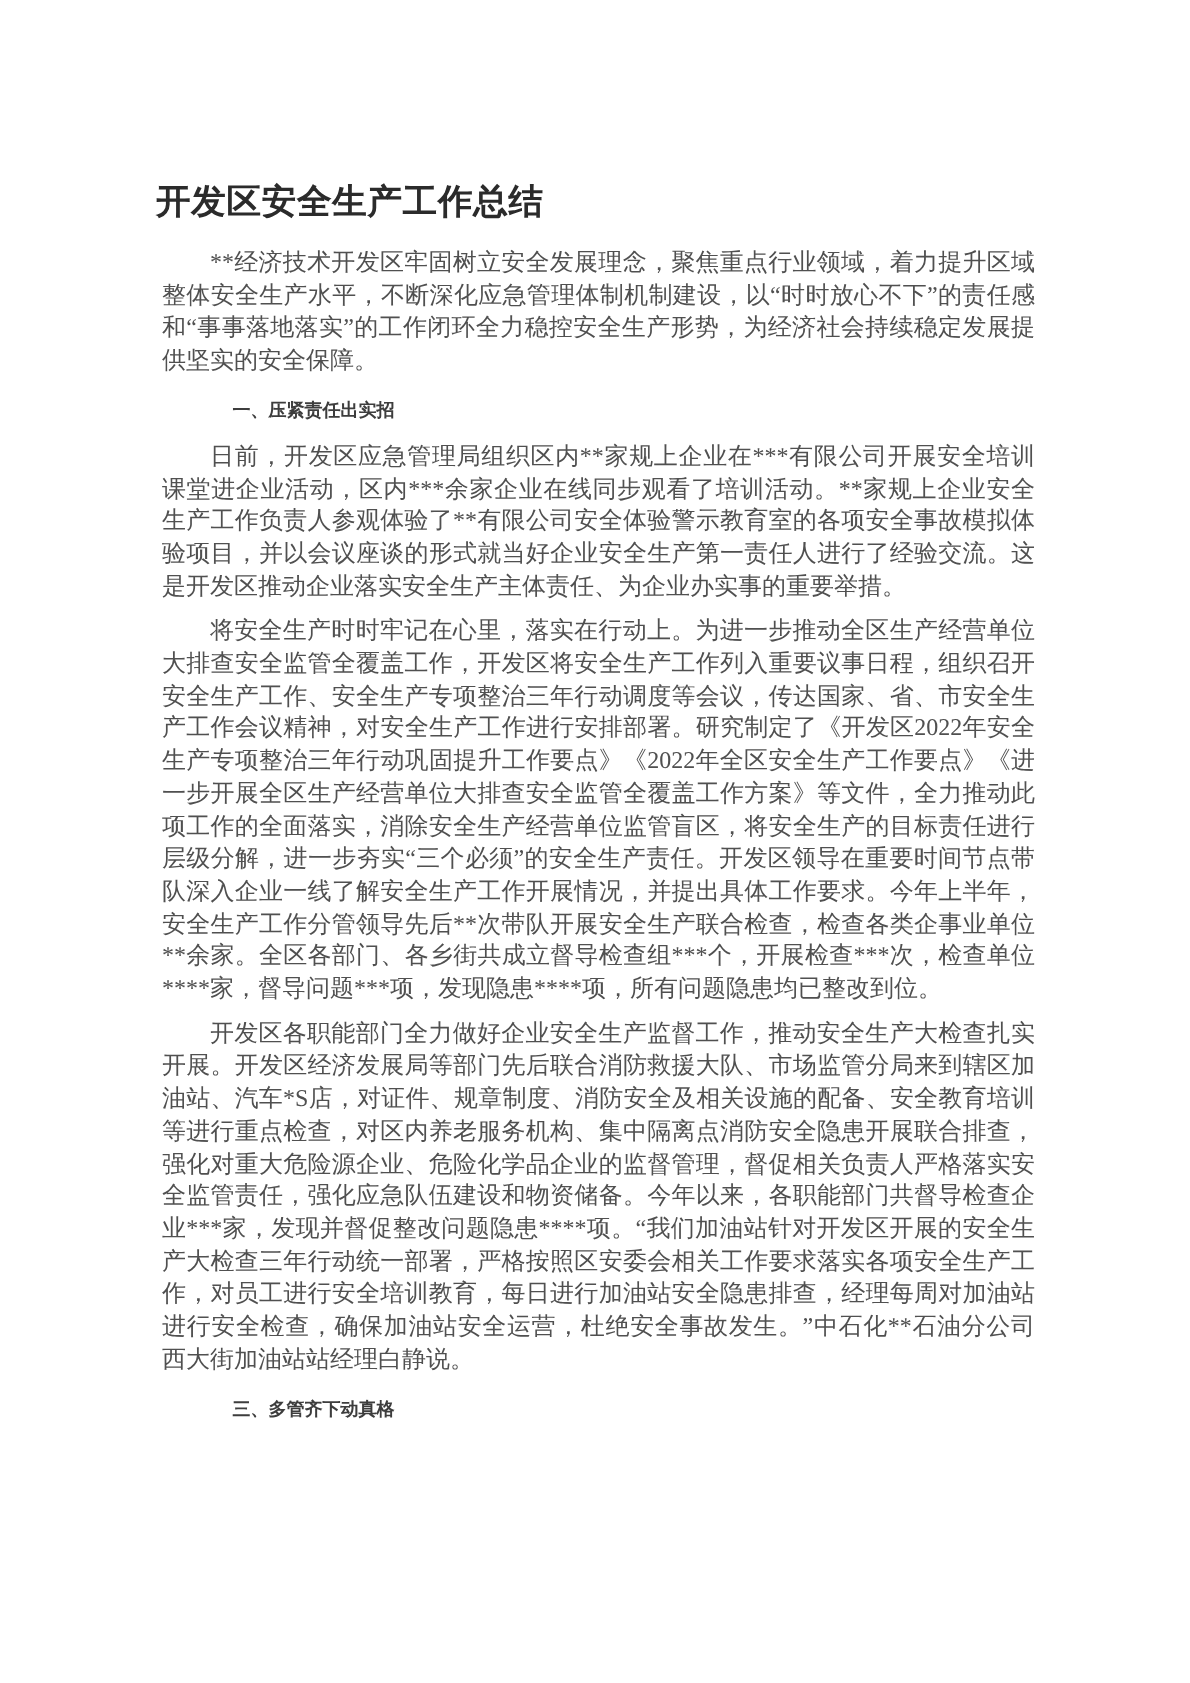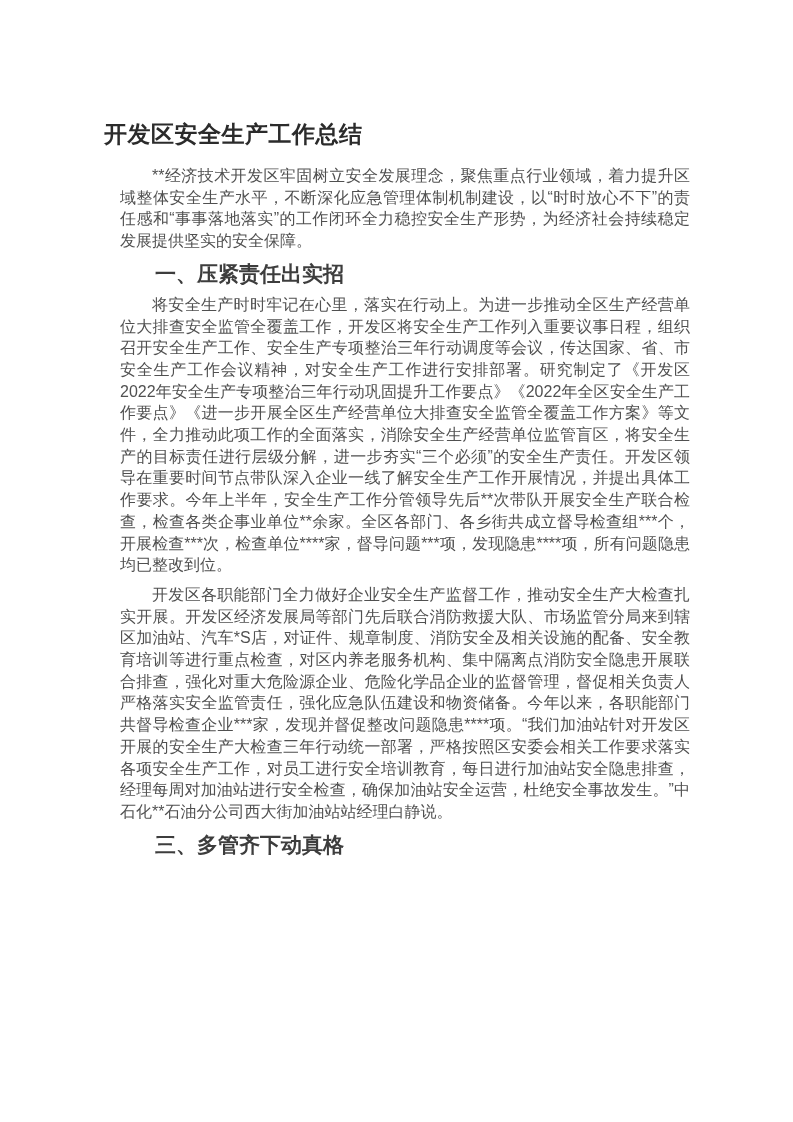--- a/index.html
+++ b/index.html
@@ -19,48 +19,49 @@
   .doc-title {
     font-family: "Liberation Sans", "DejaVu Sans", sans-serif;
     font-size: 23px;
     line-height: 32px;
     font-weight: 700;
     color: var(--title-color, #2b2b2b);
     margin: 0 0 15px 0;
     letter-spacing: 0.5px;
   }
   .para {
-    font-family: Liberation Sans, sans-serif;
+    font-family: Liberation Serif, serif;
     font-size: 16px;
     line-height: 21.7px;
     color: var(--body-color, #505050);
     text-align: justify;
     text-indent: 2em;
-    margin: 0 0 8px 16px;
+    margin: 0 0 8px 4px;
   }
   .sec-heading {
-    font-family: Liberation Serif, serif;
-    font-size: 21px;
+    font-family: Liberation Mono, monospace;
+    font-size: 12px;
     line-height: 22px;
     font-weight: 700;
     color: var(--heading-color, #3d3d3d);
     text-indent: 51px;
     margin: 11px 0 9px 0;
   }
 </style>
 </head>
 <body>
 
 <div class="page">
   <h1 class="doc-title">开发区安全生产工作总结</h1>
 
   <p class="para">**经济技术开发区牢固树立安全发展理念，聚焦重点行业领域，着力提升区域整体安全生产水平，不断深化应急管理体制机制建设，以“时时放心不下”的责任感和“事事落地落实”的工作闭环全力稳控安全生产形势，为经济社会持续稳定发展提供坚实的安全保障。</p>
 
   <h2 class="sec-heading">一、压紧责任出实招</h2>
 
+  <p class="para">日前，开发区应急管理局组织区内**家规上企业在***有限公司开展安全培训课堂进企业活动，区内***余家企业在线同步观看了培训活动。**家规上企业安全生产工作负责人参观体验了**有限公司安全体验警示教育室的各项安全事故模拟体验项目，并以会议座谈的形式就当好企业安全生产第一责任人进行了经验交流。这是开发区推动企业落实安全生产主体责任、为企业办实事的重要举措。</p>
 
   <p class="para">将安全生产时时牢记在心里，落实在行动上。为进一步推动全区生产经营单位大排查安全监管全覆盖工作，开发区将安全生产工作列入重要议事日程，组织召开安全生产工作、安全生产专项整治三年行动调度等会议，传达国家、省、市安全生产工作会议精神，对安全生产工作进行安排部署。研究制定了《开发区2022年安全生产专项整治三年行动巩固提升工作要点》《2022年全区安全生产工作要点》《进一步开展全区生产经营单位大排查安全监管全覆盖工作方案》等文件，全力推动此项工作的全面落实，消除安全生产经营单位监管盲区，将安全生产的目标责任进行层级分解，进一步夯实“三个必须”的安全生产责任。开发区领导在重要时间节点带队深入企业一线了解安全生产工作开展情况，并提出具体工作要求。今年上半年，安全生产工作分管领导先后**次带队开展安全生产联合检查，检查各类企事业单位**余家。全区各部门、各乡街共成立督导检查组***个，开展检查***次，检查单位****家，督导问题***项，发现隐患****项，所有问题隐患均已整改到位。</p>
 
 
   <p class="para">开发区各职能部门全力做好企业安全生产监督工作，推动安全生产大检查扎实开展。开发区经济发展局等部门先后联合消防救援大队、市场监管分局来到辖区加油站、汽车*S店，对证件、规章制度、消防安全及相关设施的配备、安全教育培训等进行重点检查，对区内养老服务机构、集中隔离点消防安全隐患开展联合排查，强化对重大危险源企业、危险化学品企业的监督管理，督促相关负责人严格落实安全监管责任，强化应急队伍建设和物资储备。今年以来，各职能部门共督导检查企业***家，发现并督促整改问题隐患****项。“我们加油站针对开发区开展的安全生产大检查三年行动统一部署，严格按照区安委会相关工作要求落实各项安全生产工作，对员工进行安全培训教育，每日进行加油站安全隐患排查，经理每周对加油站进行安全检查，确保加油站安全运营，杜绝安全事故发生。”中石化**石油分公司西大街加油站站经理白静说。</p>
 
   <h2 class="sec-heading">三、多管齐下动真格</h2>
 </div>
 
 </body></html>

